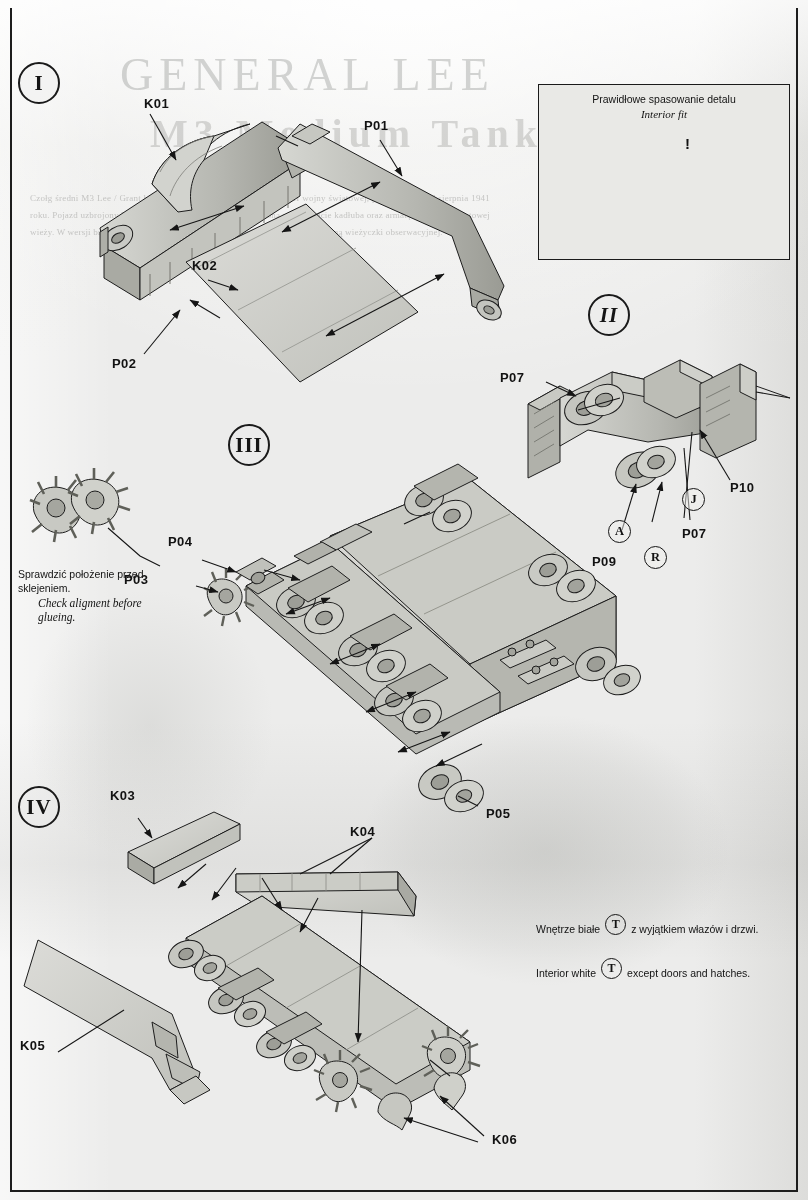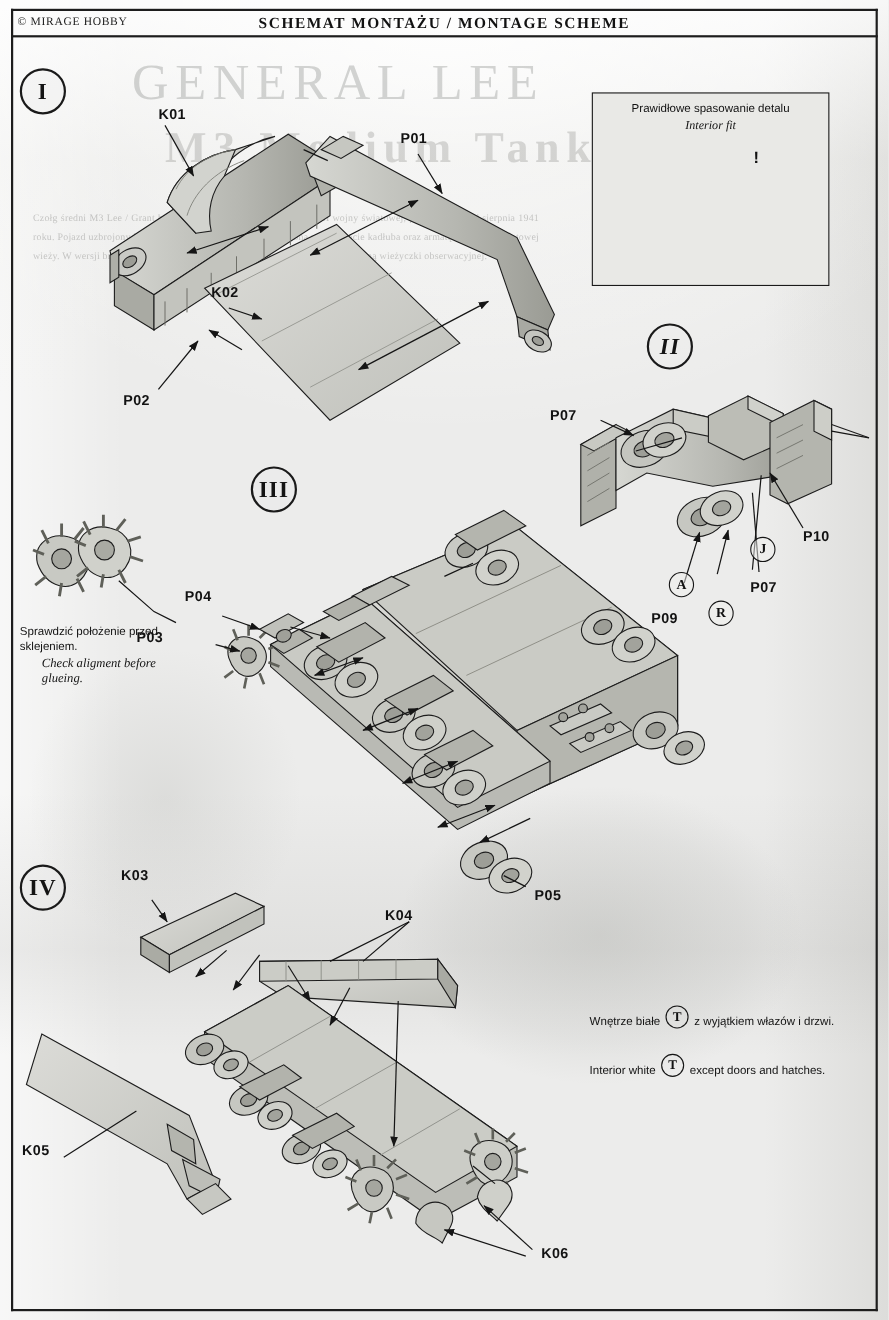--- a/index.html
+++ b/index.html
@@ -150,21 +150,21 @@
     font-family: "Liberation Serif", serif;
     font-size: 12.5px;
     font-weight: bold;
     color: #121212;
     background: rgba(240,240,238,0.5);
   }
   
   #fit-box {
     position: absolute;
     left: 538px; top: 84px;
-    width: 216px; height: 176px;
+    width: 252px; height: 176px;
     border: 1.6px solid #1a1a1a;
     background: #e9e9e6;
     box-sizing: border-box;
   }
   #fit-cap-pl {
     position: absolute;
     left: 0; right: 0; top: 8px;
     text-align: center;
     font-family: "Liberation Sans", sans-serif;
     font-size: 10.5px;
@@ -231,24 +231,20 @@
 <div id="sheet">
 
   <div id="paper-tone"></div>
   <div id="ghost-blob"></div>
   <div id="ghost-blob2"></div>
 
   <div class="ghost" id="ghost-title">GENERAL LEE</div>
   <div class="ghost" id="ghost-sub">M3 Medium Tank</div>
   <div class="ghost" id="ghost-para">Czołg średni M3 Lee / Grant był amerykańską konstrukcją z okresu II wojny światowej, produkowaną od sierpnia 1941 roku. Pojazd uzbrojony był w armatę kalibru 75 mm umieszczoną w kazamacie kadłuba oraz armatę 37 mm w obrotowej wieży. W wersji brytyjskiej, nazwanej Grant, zastosowano inną wieżę pozbawioną wieżyczki obserwacyjnej.</div>
 
-  <div id="header">
-    <div id="copyright">© MIRAGE HOBBY</div>
-    <div id="header-title">SCHEMAT MONTAŻU / MONTAGE SCHEME</div>
-  </div>
   <div id="frame"></div>
 
   <svg class="layer" viewBox="0 0 808 1200">
     <defs>
       <linearGradient id="gMetal" x1="0" y1="0" x2="0" y2="1">
         <stop offset="0%" stop-color="#d4d5d0"></stop>
         <stop offset="55%" stop-color="#b9bab4"></stop>
         <stop offset="100%" stop-color="#9b9c95"></stop>
       </linearGradient>
       <linearGradient id="gMetalH" x1="0" y1="0" x2="1" y2="0">

